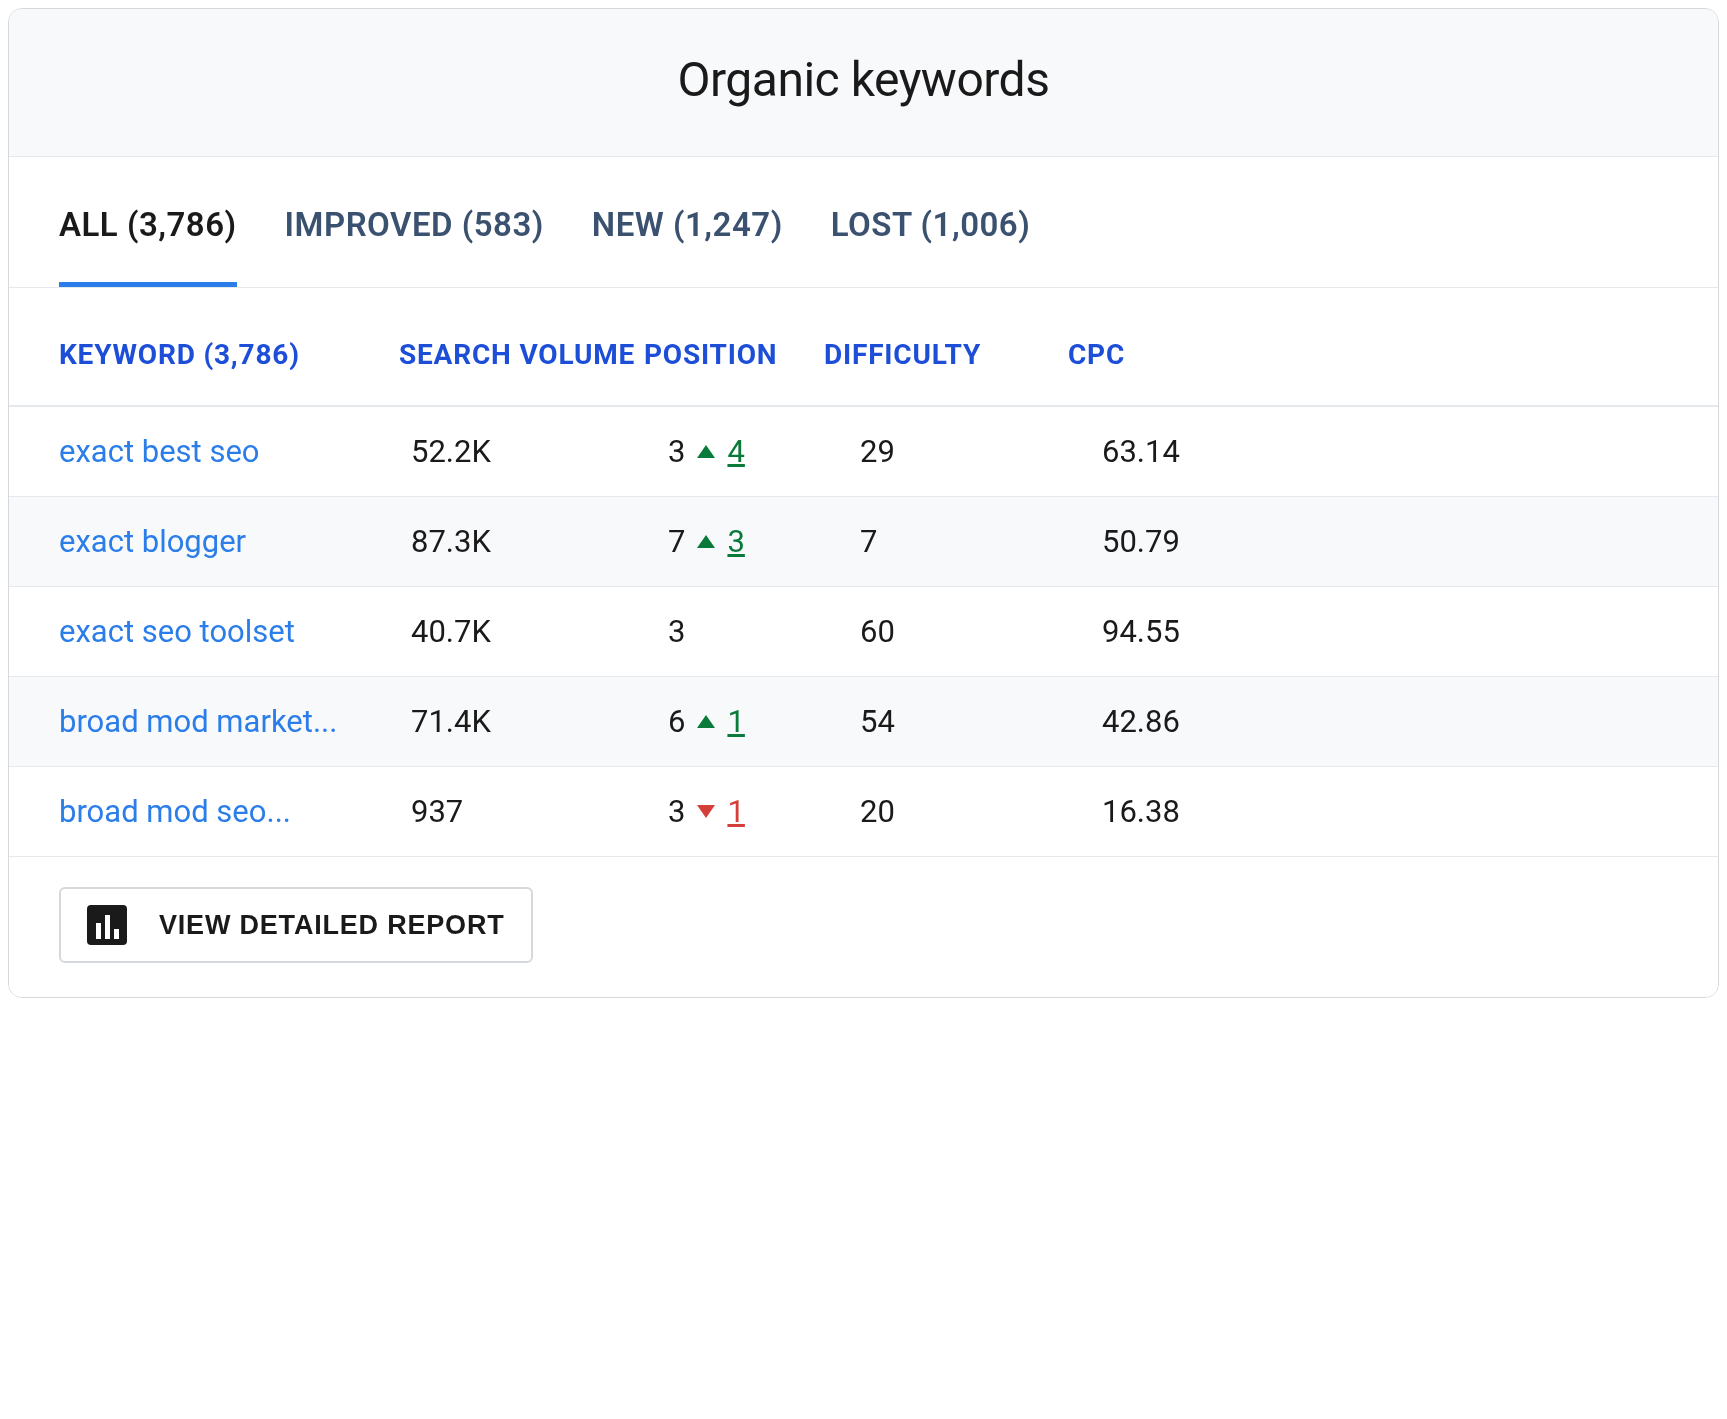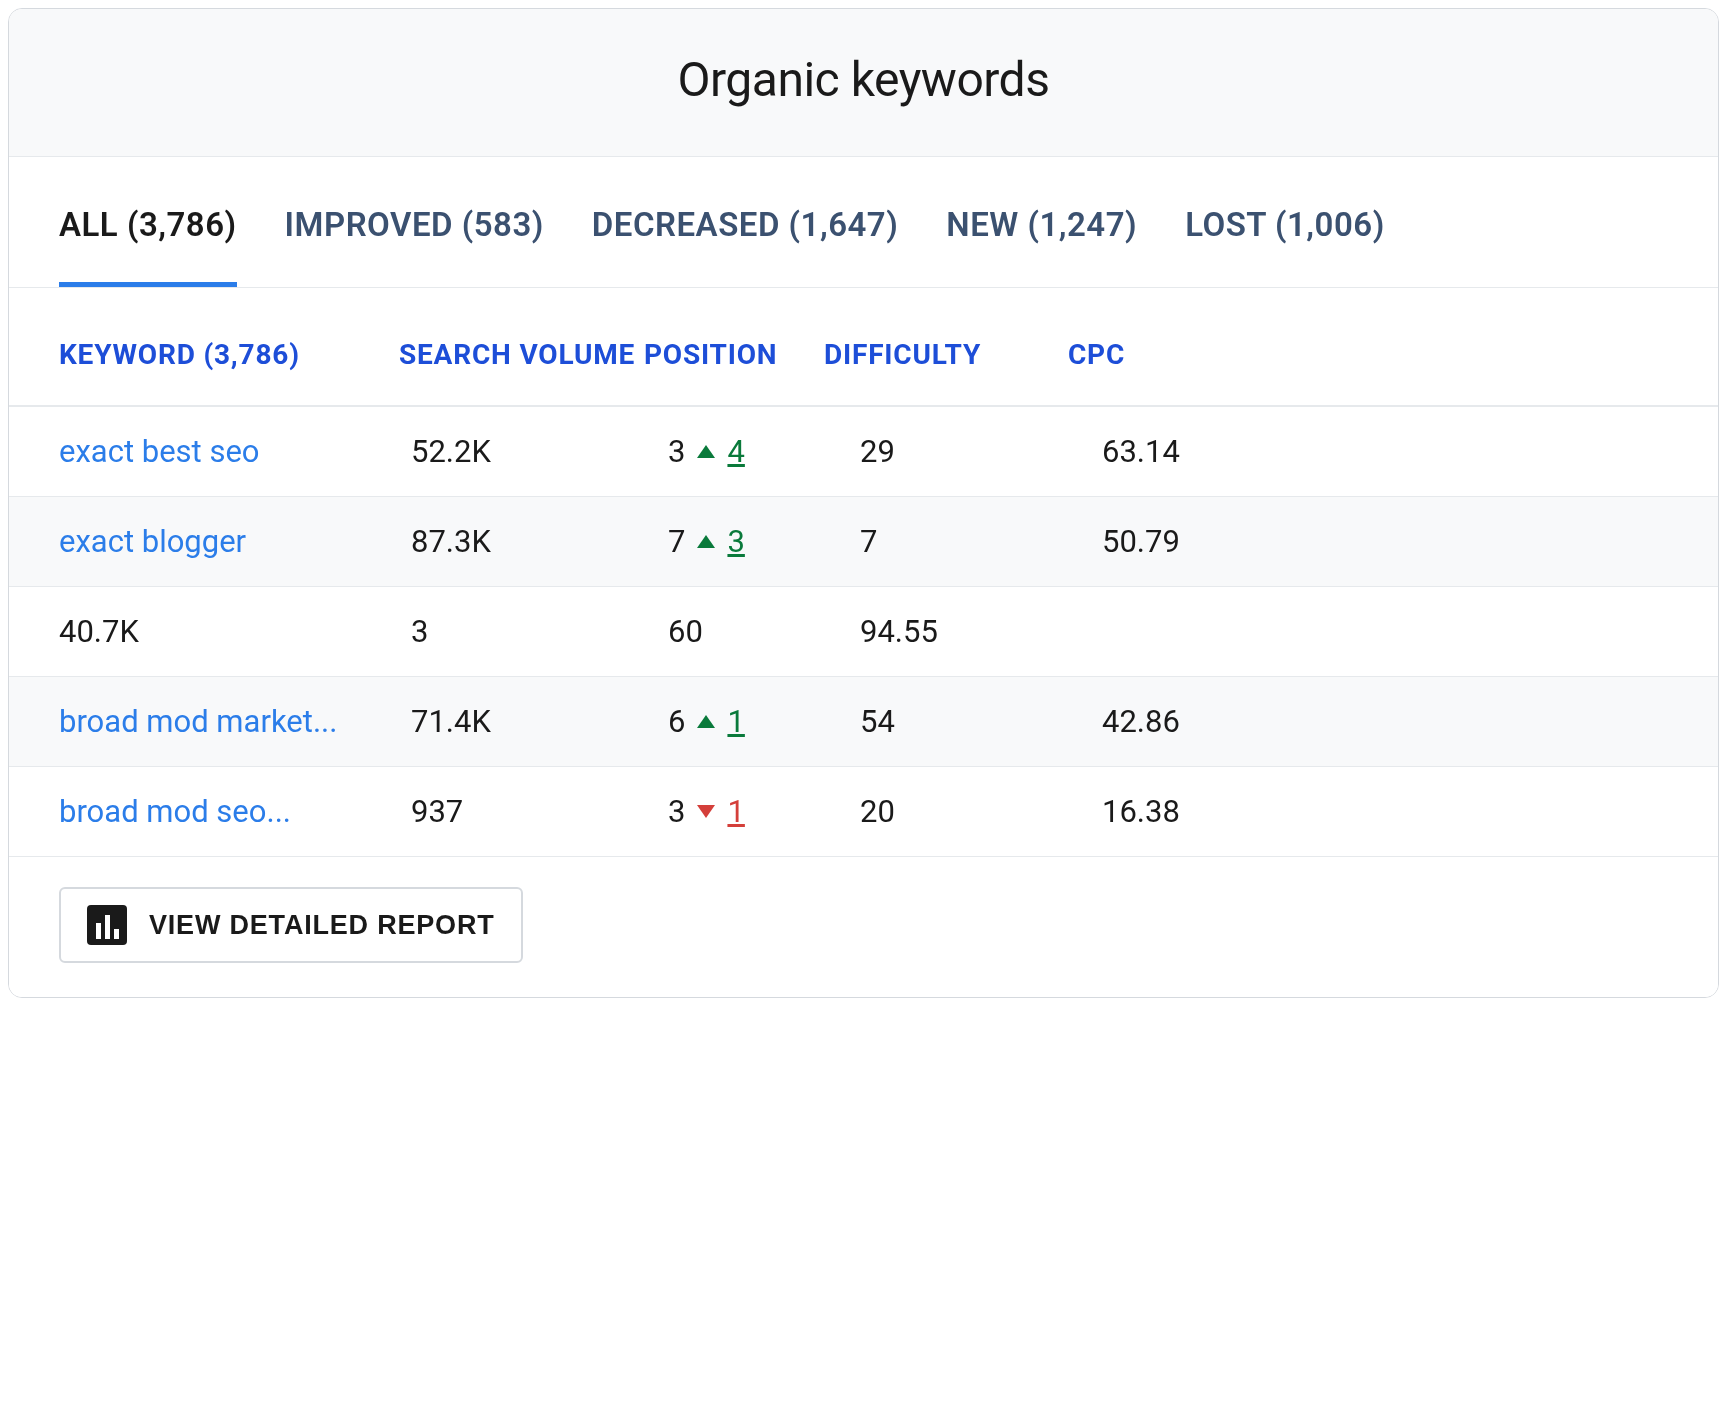--- a/index.html
+++ b/index.html
@@ -151,21 +151,21 @@
     }
     
     .card-footer {
       padding: 30px 50px 34px 50px;
       background: #fff;
     }
     
     .report-button {
       display: inline-flex;
       align-items: center;
-      gap: 22px;
+      gap: 32px;
       padding: 16px 26px;
       border: 2px solid #d5d9de;
       border-radius: 6px;
       background: #fff;
       cursor: pointer;
       font-size: 27px;
       font-weight: 700;
       color: #1a1a1a;
       letter-spacing: 0.8px;
     }
@@ -198,21 +198,20 @@
 
 <div class="card">
 
   <div class="card-header">
     <h1 class="card-title">Organic keywords</h1>
   </div>
 
   <div class="tabs">
     <div class="tab active">ALL (3,786)</div>
     <div class="tab">IMPROVED (583)</div>
-    <div class="tab">DECREASED (1,647)</div>
     <div class="tab">NEW (1,247)</div>
     <div class="tab">LOST (1,006)</div>
   </div>
 
   <div class="table-header">
     <div class="th">KEYWORD (3,786)</div>
     <div class="th">SEARCH VOLUME</div>
     <div class="th">POSITION</div>
     <div class="th">DIFFICULTY</div>
     <div class="th th-cpc">CPC</div>
@@ -238,20 +237,21 @@
       <div class="td td-position">
         <span class="pos-val">7</span>
         <span class="arrow-up"></span>
         <span class="delta-up">3</span>
       </div>
       <div class="td">7</div>
       <div class="td">50.79</div>
     </div>
 
     <div class="table-row">
+      <div class="td td-keyword">exact seo toolset</div>
       <div class="td">40.7K</div>
       <div class="td td-position">
         <span class="pos-val">3</span>
       </div>
       <div class="td">60</div>
       <div class="td">94.55</div>
     </div>
 
     <div class="table-row">
       <div class="td td-keyword">broad mod market...</div>

